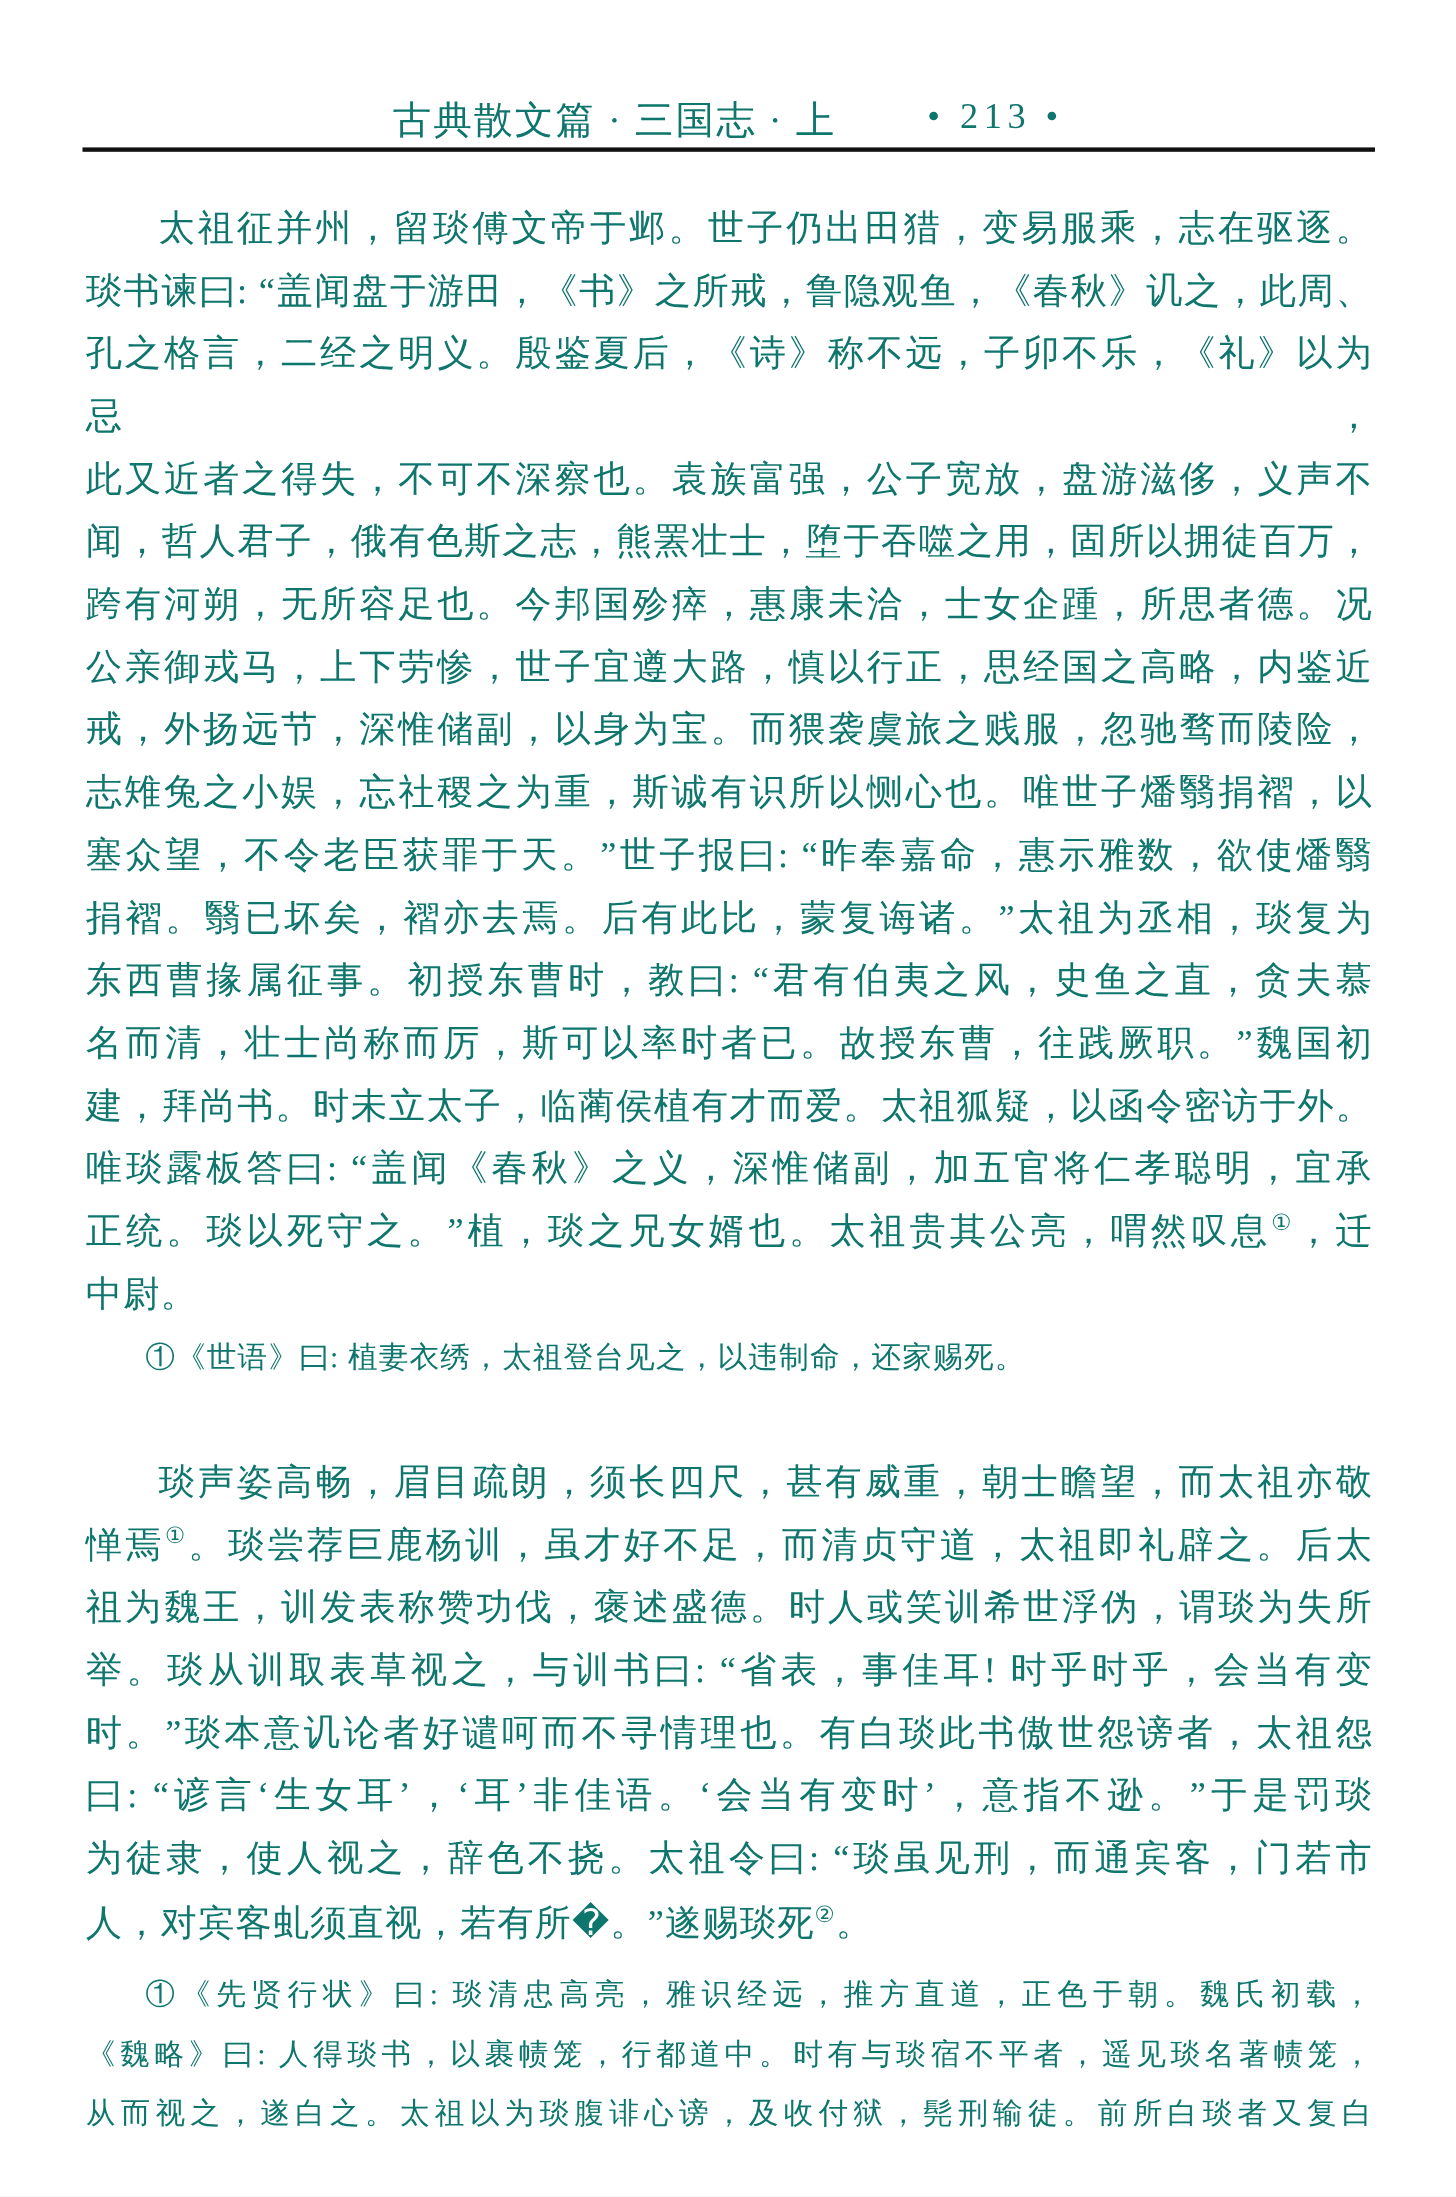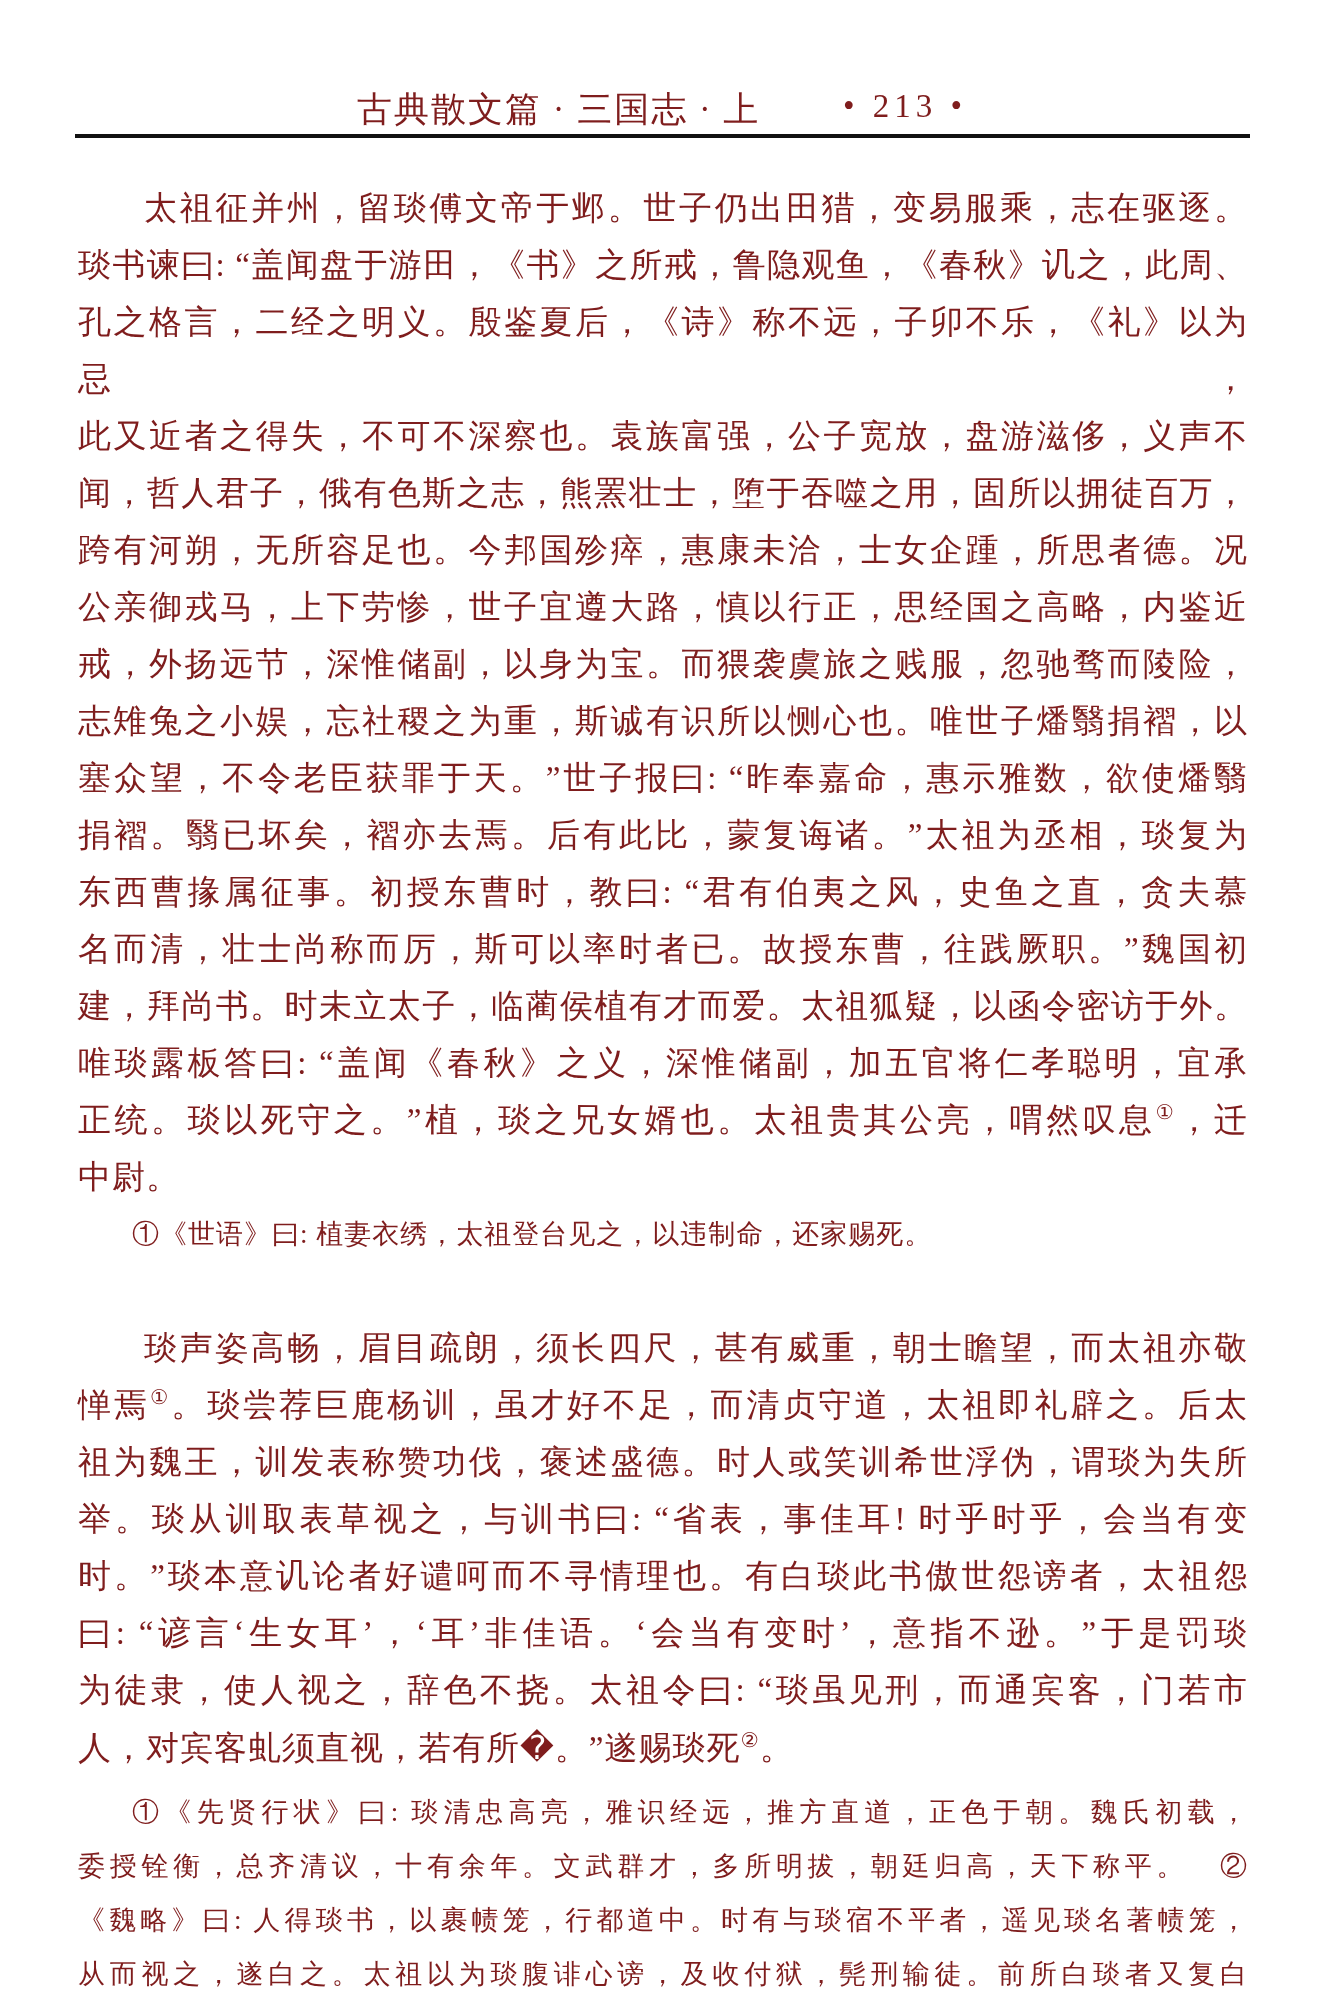--- a/index.html
+++ b/index.html
@@ -1,21 +1,21 @@
 <!DOCTYPE html>
 <html><head>
 <meta charset="utf-8">
 <style>
   html,body { margin:0; padding:0; background:#e8e8e8; }
   .page {
     position:relative;
     width:1324px; height:1997px;
     margin:0 auto;
     background:#ffffff;
-    color:#7f1d1d;
+    color:#0f766e;
     font-family:"Liberation Serif","DejaVu Serif",serif;
     overflow:hidden;
   }
   .header { position:absolute; top:86px; left:78px; right:78px; height:50px; }
   .title {
     position:absolute; left:279px; top:0;
     font-size:35px; letter-spacing:2px; white-space:nowrap;
   }
   .pagenum {
     position:absolute; left:765px; top:2px;
@@ -94,20 +94,19 @@
       <p class="bline">祖为魏王，训发表称赞功伐，褒述盛德。时人或笑训希世浮伪，谓琰为失所</p>
       <p class="bline">举。琰从训取表草视之，与训书曰: “省表，事佳耳! 时乎时乎，会当有变</p>
       <p class="bline">时。”琰本意讥论者好谴呵而不寻情理也。有白琰此书傲世怨谤者，太祖怨</p>
       <p class="bline">曰: “谚言‘生女耳’，‘耳’非佳语。‘会当有变时’，意指不逊。”于是罚琰</p>
       <p class="bline">为徒隶，使人视之，辞色不挠。太祖令曰: “琰虽见刑，而通宾客，门若市</p>
       <p class="bline noj"><span>人，对宾客虬须直视，若有所</span><span class="repl">�</span><span>。”遂赐琰死</span><sup class="fnref">②</sup><span>。</span></p>
     </div>
 
     <div class="notes">
       <p class="nline nind">①《先贤行状》曰: 琰清忠高亮，雅识经远，推方直道，正色于朝。魏氏初载，</p>
-      <p class="nline">委授铨衡，总齐清议，十有余年。文武群才，多所明拔，朝廷归高，天下称平。　②</p>
       <p class="nline">《魏略》曰: 人得琰书，以裹帻笼，行都道中。时有与琰宿不平者，遥见琰名著帻笼，</p>
       <p class="nline">从而视之，遂白之。太祖以为琰腹诽心谤，及收付狱，髡刑输徒。前所白琰者又复白</p>
 
     </div>
 
   </div>
 </div>
 
 </body></html>

